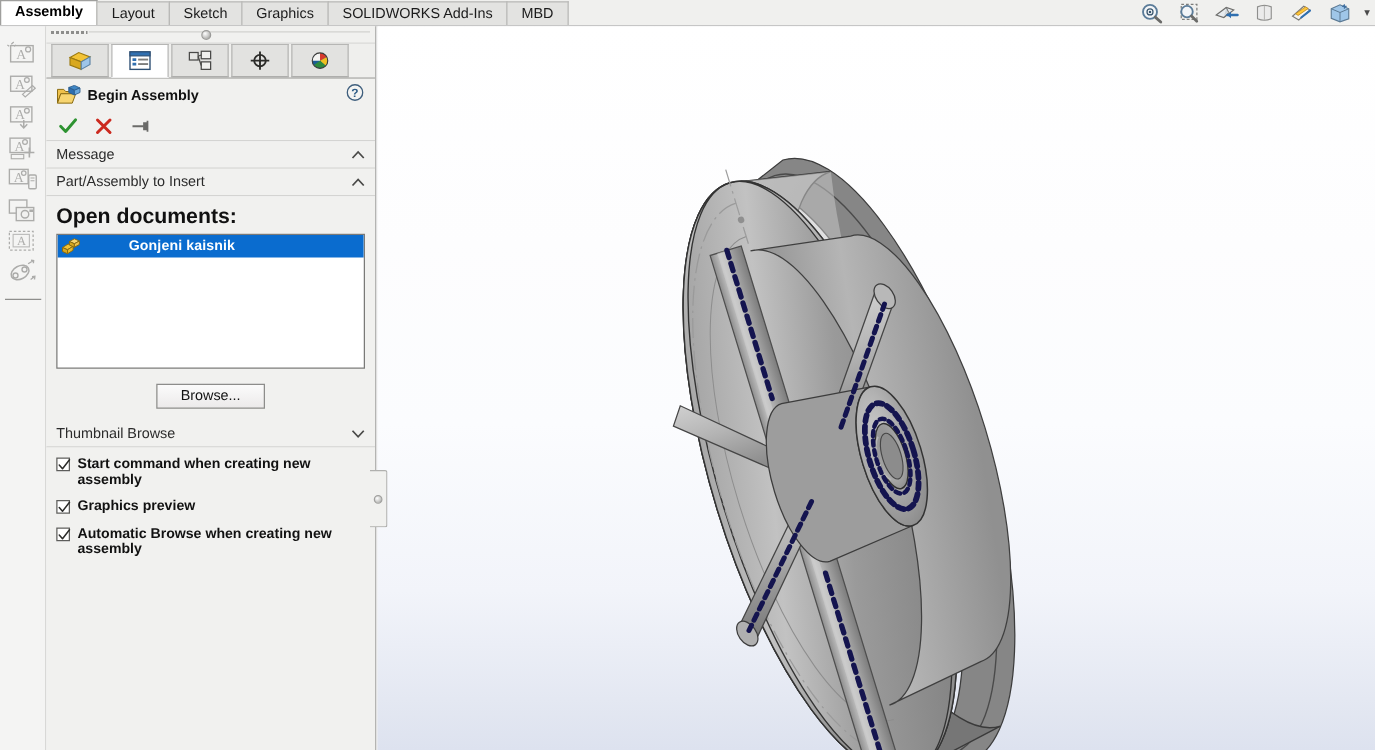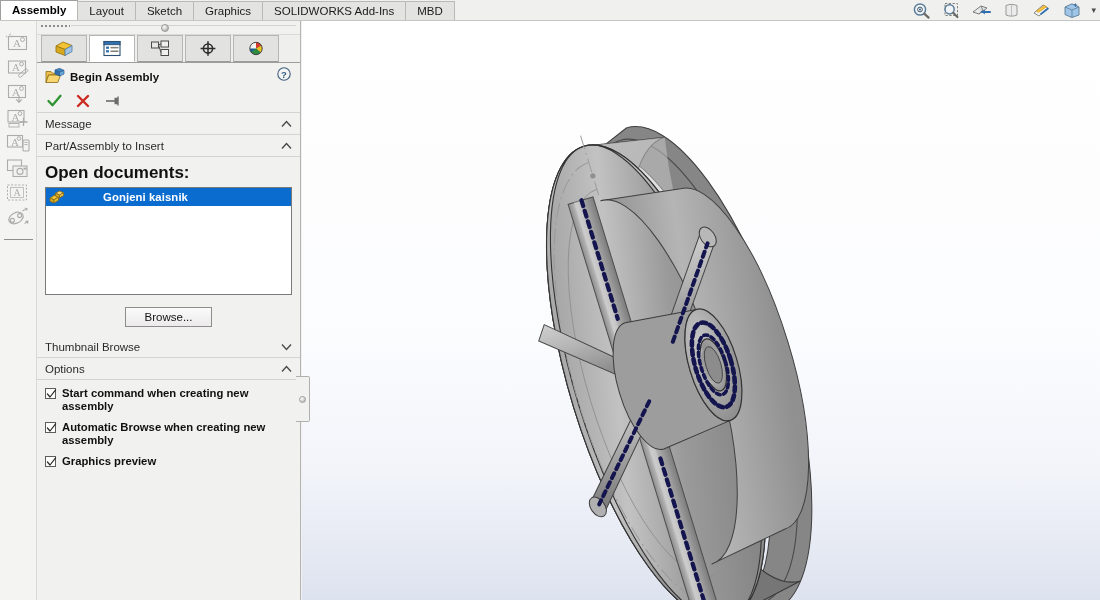--- a/index.html
+++ b/index.html
@@ -427,50 +427,44 @@
       </div>
     </div>
 
     <div class="sec">
       <span class="sec-title">Thumbnail Browse</span>
       <svg class="chev" viewBox="0 0 11 8">
         <path d="M1 1.6 L5.5 6.4 L10 1.6" fill="none" stroke="#4a4a48" stroke-width="1.4"></path>
       </svg>
     </div>
 
-    <div class="sec">
-      <span class="sec-title">Options</span>
-      <svg class="chev" viewBox="0 0 11 8">
-        <path d="M1 6.4 L5.5 1.6 L10 6.4" fill="none" stroke="#4a4a48" stroke-width="1.4"></path>
-      </svg>
-    </div>
     <div class="opt-body">
       <div class="opt">
         <span class="cb">
           <svg width="11" height="12" viewBox="0 0 11 12">
             <path d="M1.4 6 L4 9 L9.6 1.8" fill="none" stroke="#2b2b29" stroke-width="1.2" stroke-linecap="round" stroke-linejoin="round"></path>
           </svg>
         </span>
         <span class="opt-txt">Start command when creating new assembly</span>
       </div>
       <div class="opt">
         <span class="cb">
           <svg width="11" height="12" viewBox="0 0 11 12">
             <path d="M1.4 6 L4 9 L9.6 1.8" fill="none" stroke="#2b2b29" stroke-width="1.2" stroke-linecap="round" stroke-linejoin="round"></path>
           </svg>
         </span>
-        <span class="opt-txt">Automatic Browse when creating new assembly</span>
+        <span class="opt-txt">Graphics preview</span>
       </div>
       <div class="opt">
         <span class="cb">
           <svg width="11" height="12" viewBox="0 0 11 12">
             <path d="M1.4 6 L4 9 L9.6 1.8" fill="none" stroke="#2b2b29" stroke-width="1.2" stroke-linecap="round" stroke-linejoin="round"></path>
           </svg>
         </span>
-        <span class="opt-txt">Graphics preview</span>
+        <span class="opt-txt">Automatic Browse when creating new assembly</span>
       </div>
     </div>
   </div>
 
   <div class="splitter">
     <div class="splitter-dot"></div>
   </div>
 
   <div class="gfx">
     <svg width="798" height="579" viewBox="0 0 798 579">

